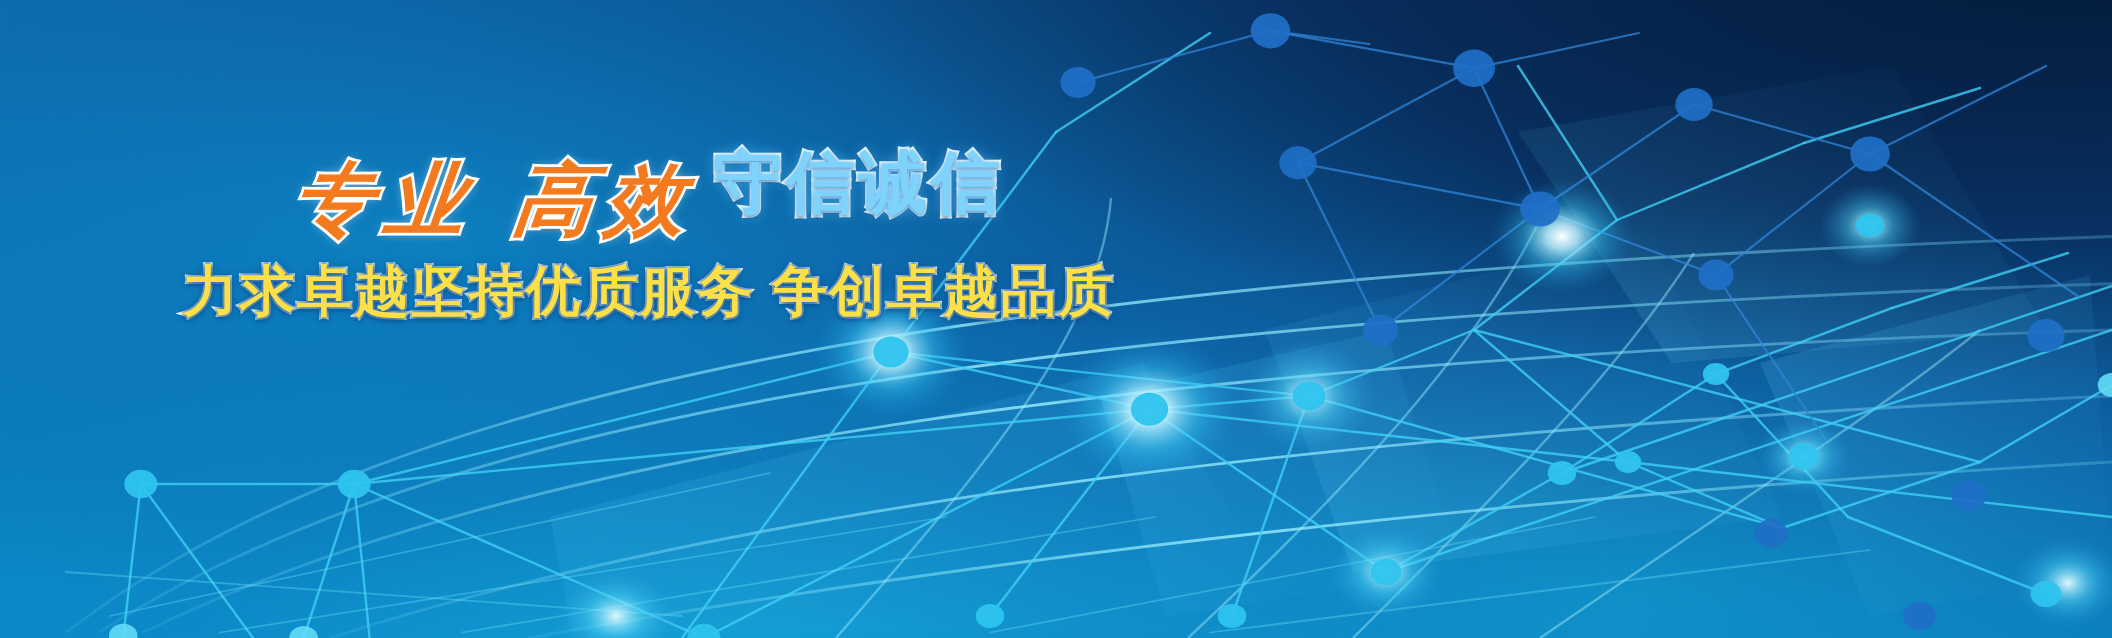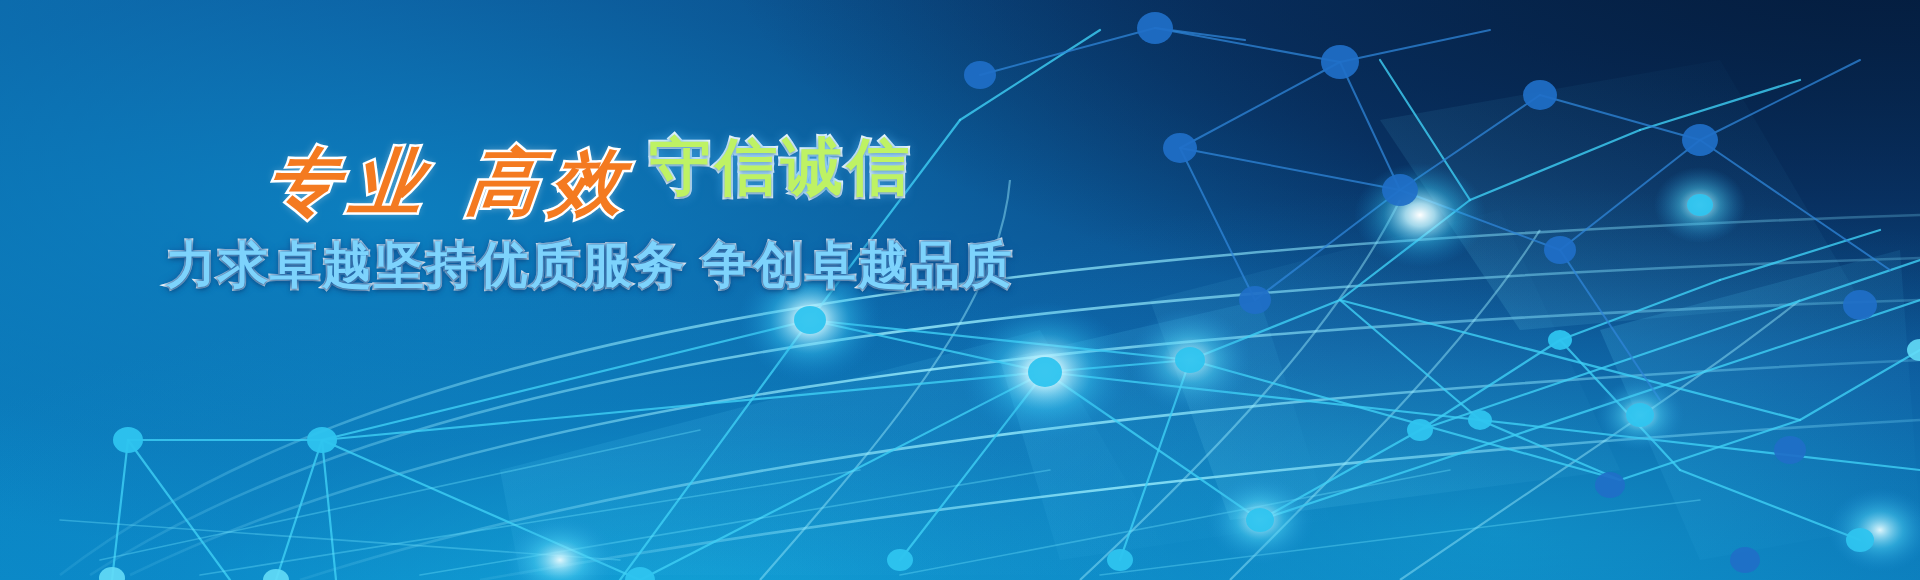--- a/index.html
+++ b/index.html
@@ -43,29 +43,29 @@
     font-size:72px;font-weight:bold;font-style:italic;
     color:#F47A20;
     letter-spacing:12px;
     -webkit-text-stroke:5px #ffffff;
     paint-order:stroke fill;
     text-shadow:0 0 10px rgba(255,255,255,.55);
     transform:skewX(-6deg);
   }
   .hl-white{
     font-size:62px;font-weight:bold;
-    color:#bef264;letter-spacing:4px;
+    color:#7dd3fc;letter-spacing:4px;
     -webkit-text-stroke:4px #ffffff;
     paint-order:stroke fill;
     text-shadow:0 0 12px rgba(90,190,255,.85),0 2px 4px rgba(8,50,95,.6);
     margin-bottom:20px;
   }
   #subline{
     margin-top:14px;
-    font-size:50px;font-weight:bold;color:#7dd3fc;
+    font-size:50px;font-weight:bold;color:#fde047;
     letter-spacing:2px;white-space:nowrap;
     -webkit-text-stroke:3px #ffffff;
     paint-order:stroke fill;
     text-shadow:0 0 3px #1f6fb4,0 0 8px rgba(20,90,160,.95),0 2px 5px rgba(6,40,80,.7);
   }
   #netSvg{position:absolute;inset:0;}
 </style>
 </head>
 <body>
 

